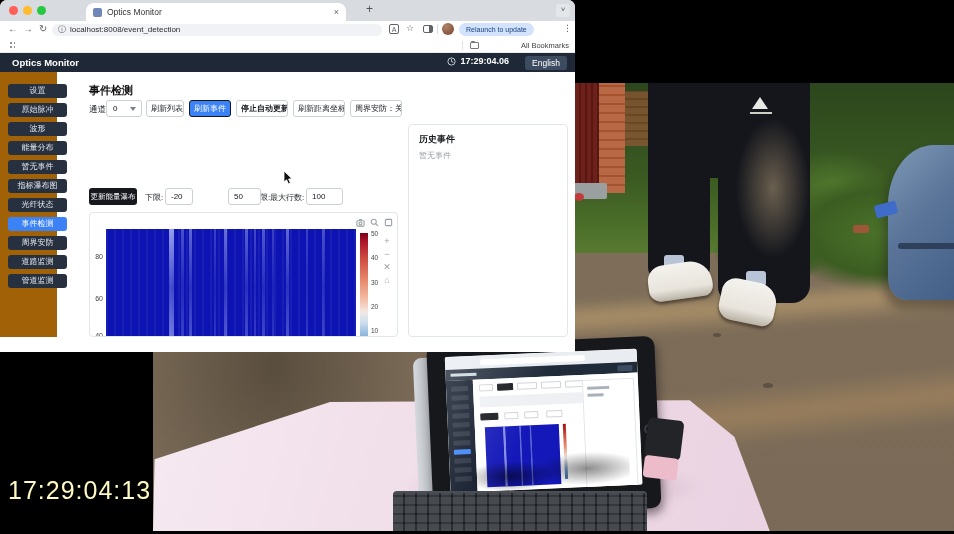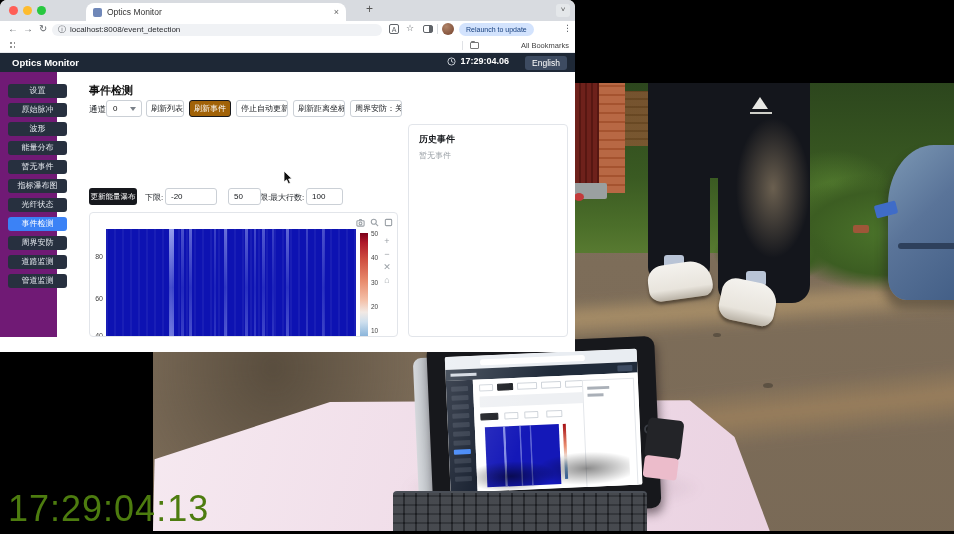--- a/index.html
+++ b/index.html
@@ -104,21 +104,21 @@
   .keyboard { position:absolute; left:240px; top:408px; width:254px; height:40px; background:#2e3238; border-radius:4px 4px 0 0;
     border-top:2px solid #4a4f57;
     background-image:repeating-linear-gradient(90deg, rgba(255,255,255,.07) 0 10px, rgba(0,0,0,.25) 10px 12px),
       repeating-linear-gradient(0deg, rgba(255,255,255,.05) 0 7px, rgba(0,0,0,.2) 7px 9px); }
   .powerbank { position:absolute; left:492px; top:336px; width:36px; height:60px; transform:rotate(7deg); }
   .pb-top { position:absolute; left:0; top:0; width:36px; height:40px; background:#232428; border-radius:5px; }
   .pb-bottom { position:absolute; left:1px; top:38px; width:34px; height:22px; background:#ecbccb; border-radius:4px; }
   #cables { position:absolute; left:0; top:0; pointer-events:none; }
 
   
-  #timecode { position:absolute; left:8px; top:488px; color:#4d7c0f; font-size:36px; letter-spacing:1px; }
+  #timecode { position:absolute; left:8px; top:476px; color:#fef9c3; font-size:25px; letter-spacing:1px; }
 
   
   #browser { position:absolute; left:0; top:0; width:575px; height:352px; background:#fff; border-radius:7px 7px 0 0; overflow:hidden; }
   .tabstrip { position:absolute; left:0; top:0; width:575px; height:21px; background:#d8dbe0; }
   .tl { position:absolute; top:6px; width:9px; height:9px; border-radius:50%; }
   .tl.r { left:9px; background:#ff5f57; } .tl.y { left:23px; background:#febc2e; } .tl.g { left:37px; background:#28c840; }
   .tab { position:absolute; left:86px; top:3px; width:260px; height:18px; background:#fff; border-radius:8px 8px 0 0;
     display:flex; align-items:center; padding:0 7px; gap:5px; }
   .favicon { width:9px; height:9px; background:#6f87b8; border-radius:2px; flex:none; }
   .tab-title { font-size:8.5px; color:#333; flex:1; white-space:nowrap; overflow:hidden; }
@@ -151,35 +151,35 @@
   .bm-label { position:absolute; left:483px; top:3px; font-size:7.5px; color:#444;margin-left:38px; }
 
   
   .webpage { position:absolute; left:0; top:53px; width:575px; height:299px; background:#fff; }
   .navbar { position:absolute; left:0; top:0; width:575px; height:19px; background:#1e2836; }
   .app-title { position:absolute; left:12px; top:4px; color:#fff; font-weight:bold; font-size:9.5px; }
   .clock-wrap { position:absolute; right:66px; top:3px; display:flex; gap:4px; align-items:center; }
   .clock-time { color:#fff; font-weight:bold; font-size:9px; }
   .lang-btn { position:absolute; right:8px; top:2.5px; height:14px; background:#3d4b61; border-radius:3px;
     color:#fff; font-size:8.5px; line-height:14px; padding:0 7px; }
-  .sidebar { position:absolute; left:0; top:19px; width:57px; height:265px; background:#701a75; }
+  .sidebar { position:absolute; left:0; top:19px; width:57px; height:265px; background:#a16207; }
   .side-btn { position:absolute; left:8px; width:59px; height:14px; background:#27303f; border-radius:3px;
     color:#e2e6ec; font-size:8px; text-align:center; line-height:14px; white-space:nowrap; overflow:hidden; }
   .side-btn.active { background:#3b82f6; color:#fff; }
   .app-footer { position:absolute; left:0; top:284px; width:575px; height:15px; background:#1a2332; }
   .footer-text { position:absolute; left:10px; top:3px; color:#d7dce3; font-size:8px; }
 
   .page-title { position:absolute; left:89px; top:30px; font-size:11px; font-weight:bold; color:#111; }
   .ctl-label { position:absolute; font-size:8.5px; color:#1b1f24; }
   .channel-select { position:absolute; left:106px; top:47px; width:36px; height:17px; border:1px solid #cbd0d6; border-radius:3px;
     font-size:8px; color:#111; line-height:15px; padding-left:6px; background:#fff; }
   .sel-arrow { position:absolute; right:5px; top:6px; width:0; height:0; border-left:3px solid transparent; border-right:3px solid transparent; border-top:4px solid #7a8088; }
   .tb-btn { position:absolute; top:47px; height:17px; border:1px solid #cbd0d6; border-radius:3px; background:#fff;
     font-size:8px; color:#15181c; text-align:center; line-height:15px; padding:0 4px; white-space:nowrap; overflow:hidden; }
-  .tb-btn.dark { background:#a16207; border-color:#16181d; color:#fff; }
+  .tb-btn.dark { background:#3b82f6; border-color:#16181d; color:#fff; }
 
   .panel { position:absolute; border:1px solid #e2e5ea; border-radius:4px; background:#fff; }
   #events-panel { left:89px; top:71px; width:309px; height:59px; }
   .events-note { position:absolute; left:8px; top:6px; font-size:7.5px; color:#3a3f47; white-space:nowrap; }
   .slider-box { position:absolute; left:28px; top:16px; width:248px; height:38px; background:#f2f3f5; border-radius:3px; }
   .slider-ticks { position:absolute; left:6px; right:6px; top:3px; display:flex; justify-content:space-between; font-size:7px; color:#6b7280; }
   .slider-line { position:absolute; left:0; right:0; top:19px; height:1px; background:#d8dbe0; }
 
   .wf-btn { position:absolute; left:89px; top:135px; width:48px; height:17px; background:#16181d; border-radius:3px;
     color:#fff; font-size:7.5px; text-align:center; line-height:17px; }
@@ -385,28 +385,28 @@
 
       <div class="page-title">事件检测</div>
 
       <span class="ctl-label" style="left:89px;top:51px;">通道:</span>
       <div class="channel-select">
         <span>0</span>
         <span class="sel-arrow"></span>
       </div>
       <div class="tb-btn" style="left:146px;width:38px;">刷新列表</div>
       <div class="tb-btn dark" style="left:189px;width:42px;">刷新事件</div>
-      <div class="tb-btn" style="left:236px;width:52px;">停止自动更新</div>
+      <div class="tb-btn" style="left:236px;width:52px;font-weight:bold;">停止自动更新</div>
       <div class="tb-btn" style="left:293px;width:52px;">刷新距离坐标</div>
       <div class="tb-btn" style="left:350px;width:52px;">周界安防：关</div>
 
 
       <div class="wf-btn">更新能量瀑布</div>
       <span class="wf-label" style="left:145px;">下限:</span>
-      <div class="wf-input" style="left:165px;width:52px;">-20</div>
+      <div class="wf-input" style="left:165px;width:28px;">-20</div>
       <span class="wf-label" style="left:208px;margin-left:44px;">上限:</span>
       <div class="wf-input" style="left:228px;width:33px;">50</div>
       <span class="wf-label" style="left:270px;">最大行数:</span>
       <div class="wf-input" style="left:306px;width:37px;">100</div>
 
       <div class="panel" id="chart-panel">
         <div class="modebar">
           <svg class="mb-ic" viewBox="0 0 10 10">
               <rect x="1" y="3" width="8" height="6" rx="1"></rect>
               <circle cx="5" cy="6" r="1.6"></circle>

